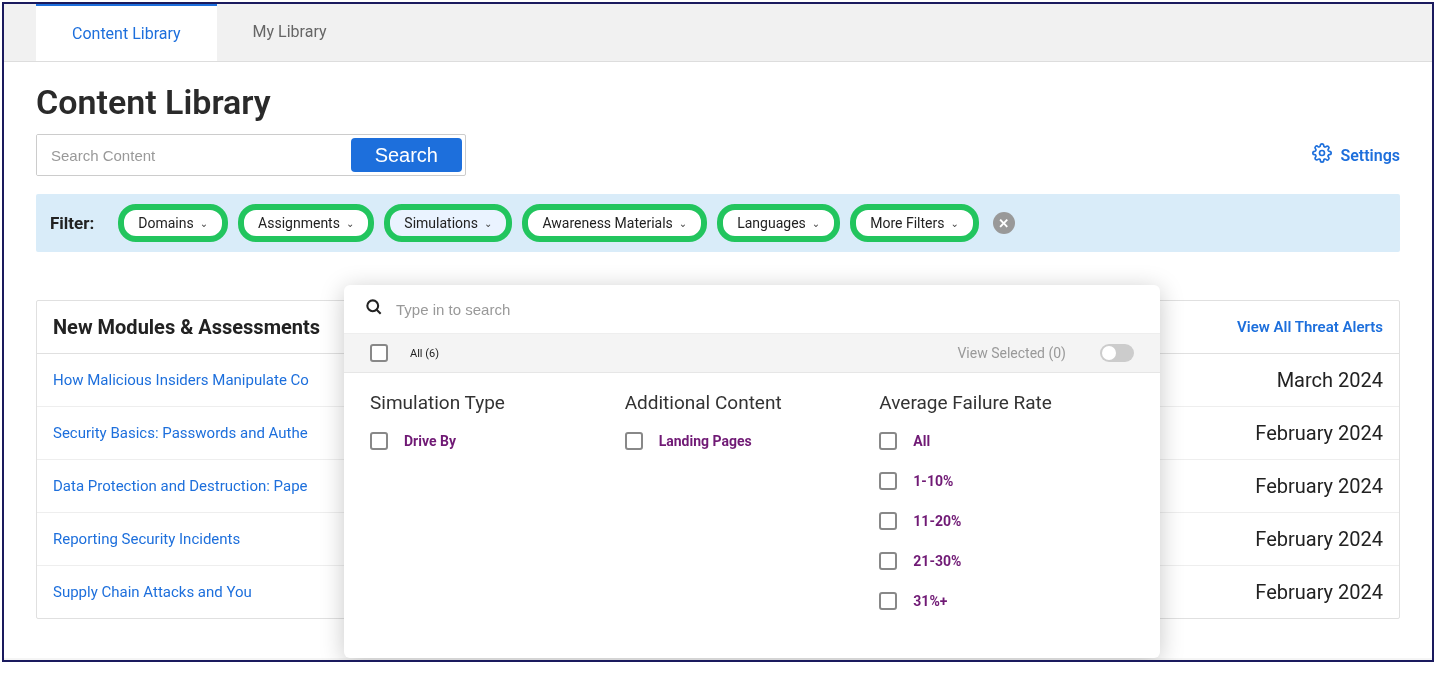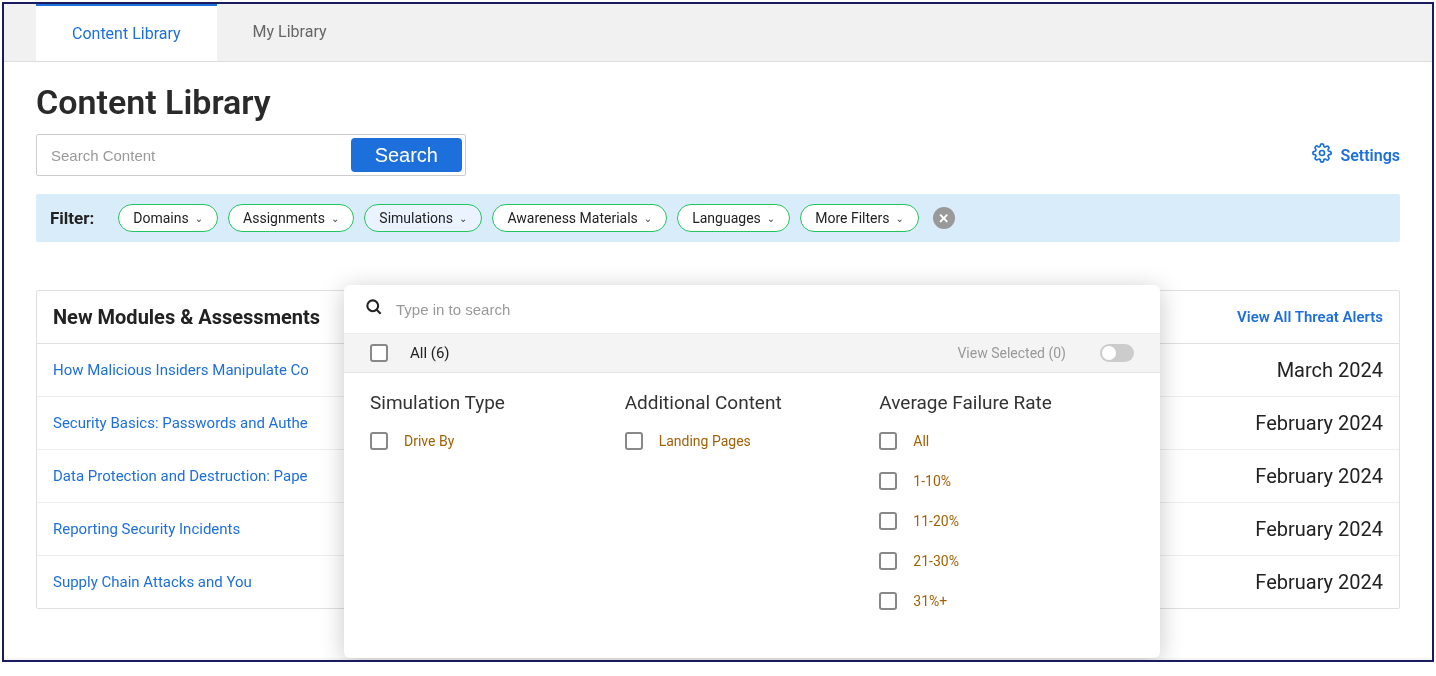--- a/index.html
+++ b/index.html
@@ -103,21 +103,21 @@
     margin-bottom: 48px;
   }
   .filter-label {
     font-weight: 700;
     font-size: 17px;
     color: #222;
     margin-right: 14px;
   }
   .pill {
     background: #fff;
-    border: 1px solid #22c55e;
+    border: 6px solid #22c55e;
     color: #222;
     border-radius: 18px;
     padding: 5px 14px;
     font-size: 14px;
     display: flex;
     align-items: center;
     gap: 6px;
     cursor: pointer;
   }
   .pill.active { background: #eaf3ff; }
@@ -214,21 +214,21 @@
     gap: 22px;
     border-bottom: 1px solid #e6e6e6;
   }
   .chk {
     width: 18px; height: 18px;
     border: 2px solid #888;
     border-radius: 3px;
     background: #fff;
     flex-shrink: 0;
   }
-  .dd-head .all-label { font-size: 15px; color: #222; }
+  .dd-head .all-label { font-size: 11px; color: #222; }
   .dd-head .spacer { flex: 1; }
   .dd-head .vs-label { color: #999; font-size: 14px; margin-right: 12px; }
   .toggle {
     width: 34px; height: 18px;
     background: #ccc;
     border-radius: 10px;
     position: relative;
   }
   .toggle::after {
     content: "";
@@ -247,22 +247,23 @@
   .col-title {
     font-size: 19px;
     color: #333;
     margin-bottom: 18px;
   }
   .opt {
     display: flex;
     align-items: center;
     gap: 16px;
     font-size: 14px;
-    color: #a16207;
+    color: #701a75;
     margin-bottom: 22px;
+    font-weight: bold;
   }
 </style>
 </head>
 <body>
 
 <div class="frame">
   <div class="tabs">
     <div class="tab active">Content Library</div>
     <div class="tab">My Library</div>
   </div>

